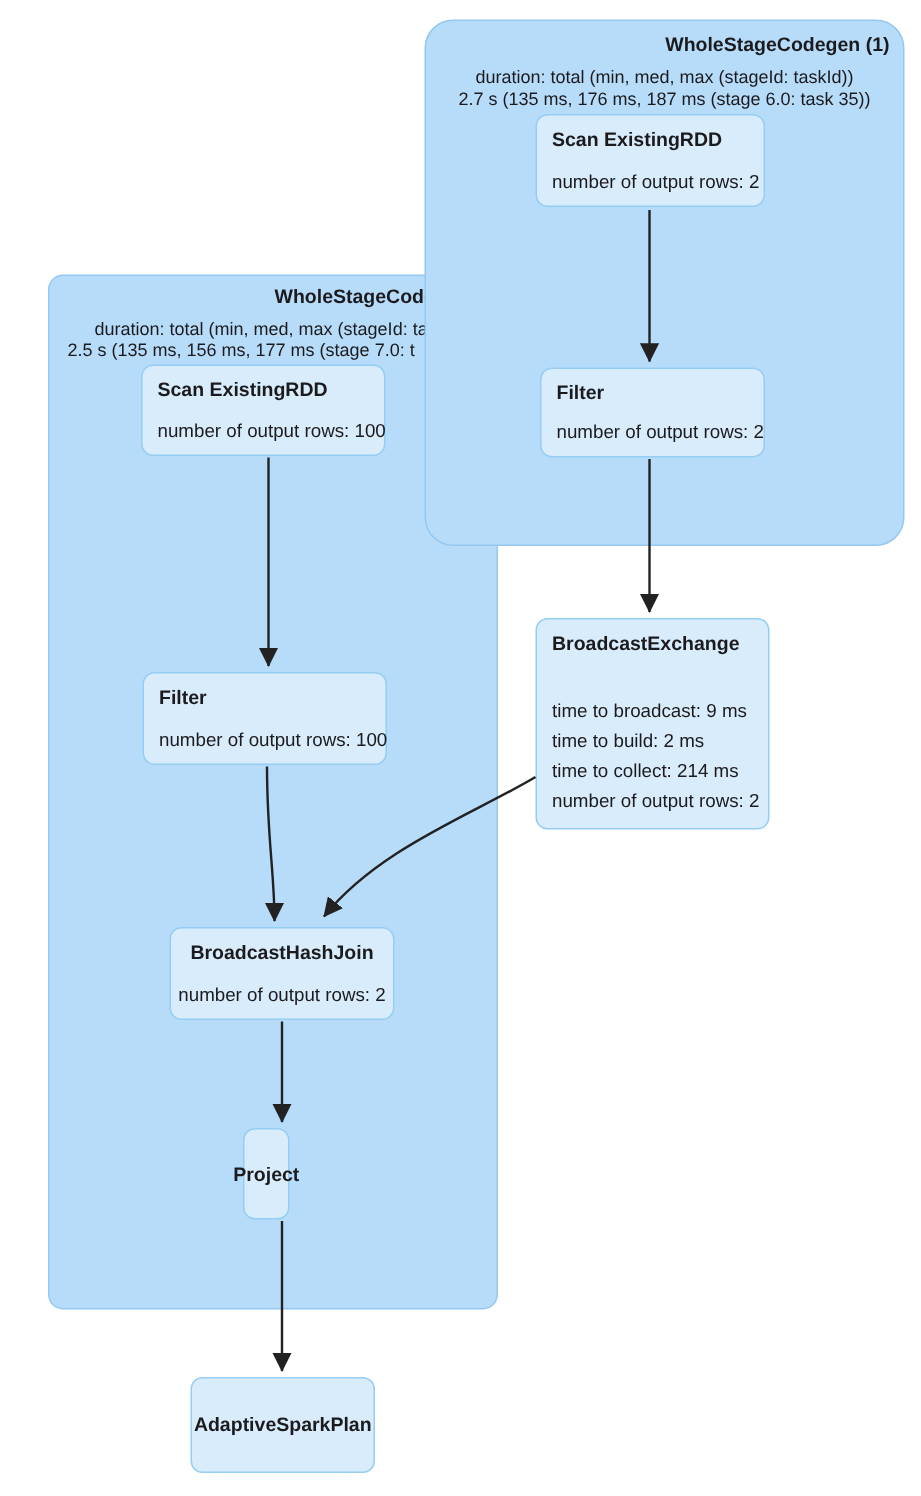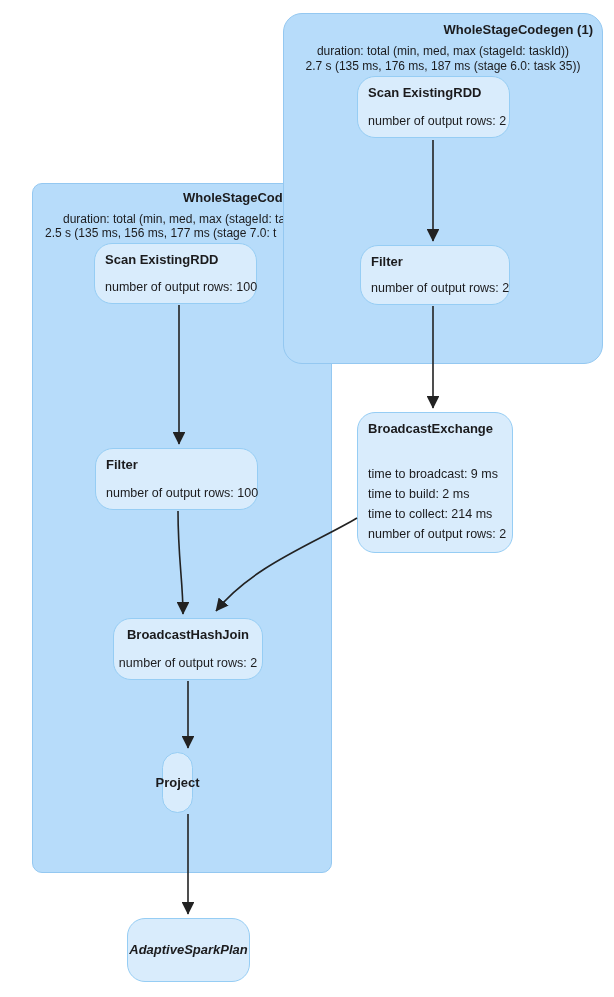--- a/index.html
+++ b/index.html
@@ -22,33 +22,33 @@
   .cluster-left{left:32px;top:183px;width:300px;height:690px;z-index:1;}
   .cluster-title{position:absolute;font-size:13px;font-weight:700;line-height:16px;white-space:nowrap;}
   .cluster-right .cluster-title{top:8px;right:9px;text-align:right;}
   .cluster-left .cluster-title{top:6px;left:150px;}
   .cluster-right .duration{position:absolute;top:30px;left:0;width:100%;text-align:center;font-size:12px;line-height:15px;}
   .dur-line{white-space:nowrap;}
   .cluster-left .dur-label{position:absolute;top:28px;left:30px;font-size:12px;line-height:15px;white-space:nowrap;}
   .cluster-left .dur-value{position:absolute;top:42px;left:12px;font-size:12px;line-height:15px;white-space:nowrap;}
 
   
-  .node{position:absolute;z-index:3;background:var(--node_fill);border:1px solid var(--node_border);border-radius:18px;
+  .node{position:absolute;z-index:3;background:var(--node_fill);border:1px solid var(--node_border);border-radius:8px;
         display:flex;flex-direction:column;justify-content:space-between;padding:8px 10px;}
   .node-title{font-size:13px;font-weight:700;line-height:16px;white-space:nowrap;}
   .node-metric{font-size:12.5px;line-height:16px;white-space:nowrap;}
   .node-metrics-list .node-metric{line-height:20px;}
   .node-scan1{left:357px;top:76px;width:153px;height:62px;}
   .node-filter1{left:360px;top:245px;width:150px;height:60px;}
   .node-exchange{left:357px;top:412px;width:156px;height:141px;}
   .node-scan2{left:94px;top:243px;width:163px;height:61px;}
   .node-filter2{left:95px;top:448px;width:163px;height:62px;}
   .node-bhj{left:113px;top:618px;width:150px;height:62px;align-items:center;}
   .node-project{left:162px;top:752px;width:31px;height:61px;justify-content:center;align-items:center;}
-  .node-aqe{left:127px;top:918px;width:123px;height:64px;justify-content:center;align-items:center;font-style:italic;}
+  .node-aqe{left:127px;top:918px;width:123px;height:64px;justify-content:center;align-items:center;}
 
   
   svg.edges{position:absolute;left:0;top:0;z-index:4;pointer-events:none;}
   .edge-path{stroke:var(--edge);stroke-width:1.6;fill:none;}
 </style>
 </head>
 <body>
 
 <div class="canvas">
 

